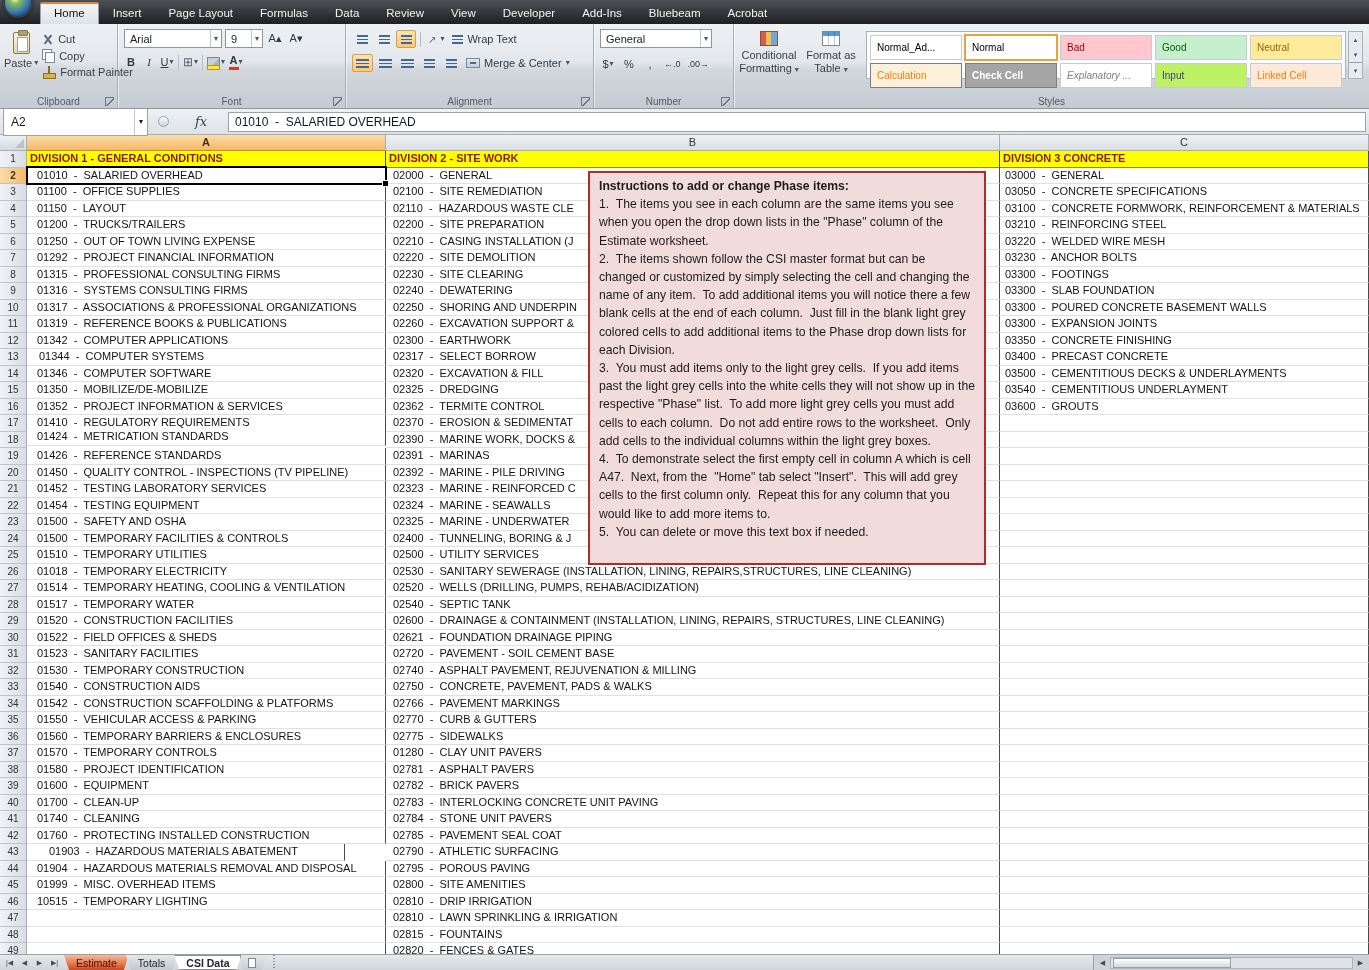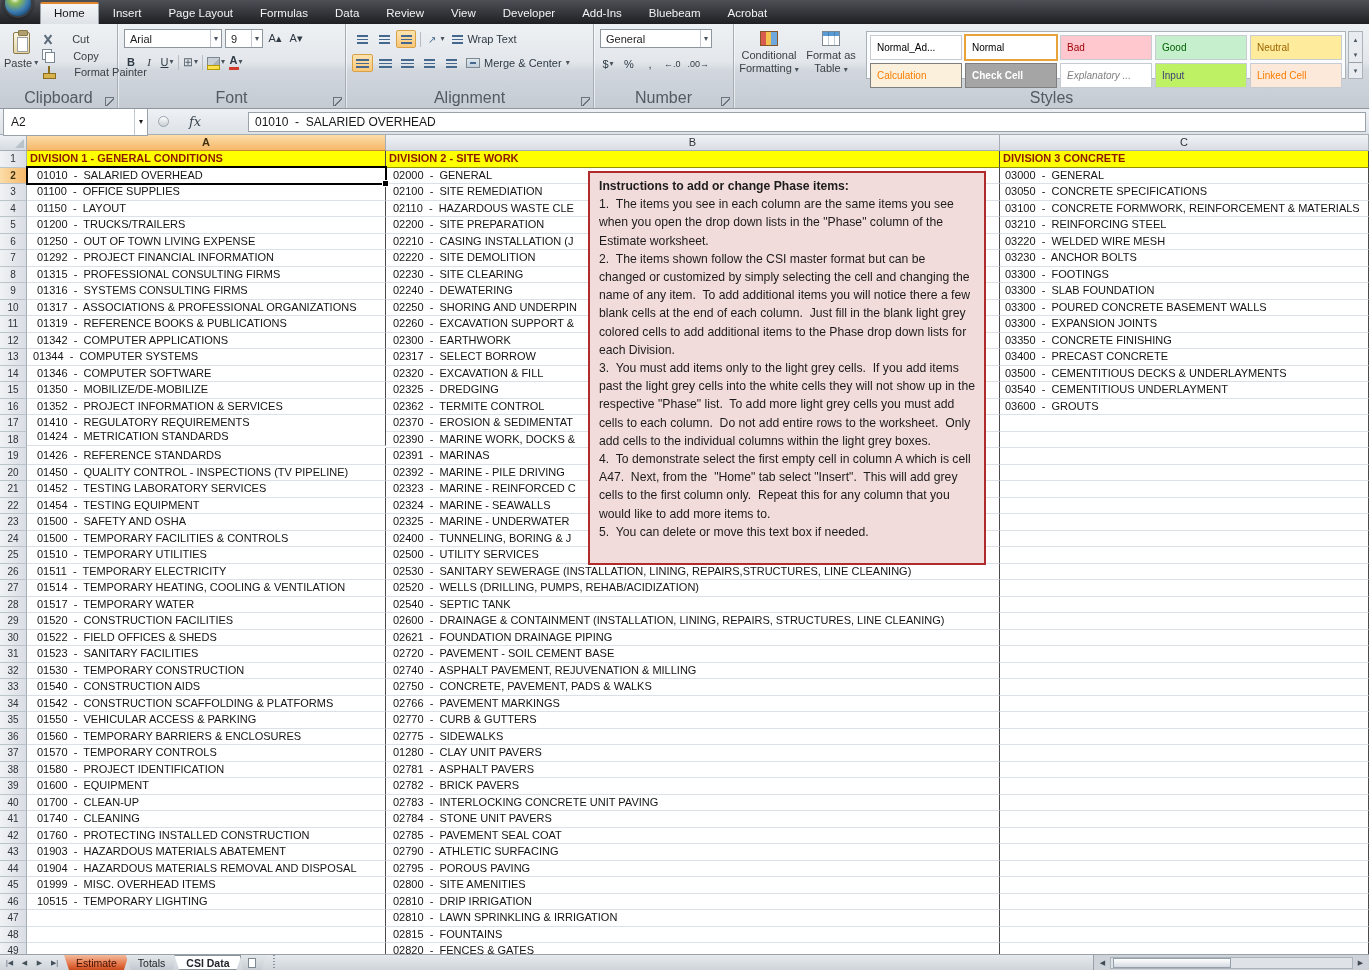--- a/index.html
+++ b/index.html
@@ -20,39 +20,39 @@
   .rtab.active { background:linear-gradient(#f4f6f8,#dde2e7); color:#15171a;
                  border:1px solid #9aa1a8; border-bottom:none; border-top:2px solid #e0862c;
                  border-radius:2px 2px 0 0; padding-top:3px; }
 
   
   .ribbon { position:absolute; top:24px; left:0; right:0; height:85px;
             background:linear-gradient(#eef1f4 0%,#e3e7eb 45%,#d1d7dd 55%,#c5cbd2 100%);
             border-bottom:1px solid #8f969d; display:flex; z-index:15; font-size:11px; color:#3b4045; }
   .rgroup { position:relative; border-right:1px solid #a7aeb5; box-shadow:1px 0 0 rgba(255,255,255,.55);
             padding:3px 4px 14px 4px; height:100%; }
-  .rgroup-label { position:absolute; bottom:1px; left:0; right:0; text-align:center; font-size:16px; color:#535a61; }
+  .rgroup-label { position:absolute; bottom:1px; left:0; right:0; text-align:center; font-size:10px; color:#535a61; }
   .launcher { position:absolute; bottom:2px; right:3px; width:9px; height:9px;
               border-left:1px solid #6d747b; border-top:1px solid #6d747b;
               background:linear-gradient(135deg, transparent 48%, #6d747b 48% 60%, transparent 60%); }
   .dd { font-size:8px; color:#4a545e; line-height:1; }
   .vdiv { width:1px; height:15px; background:#b6bdc4; margin:0 2px; align-self:center; }
 
   
   .g-clip { width:118px; display:flex; }
   .paste-btn { width:44px; display:flex; flex-direction:column; align-items:center; gap:3px; padding-top:5px; }
   .pb-label { display:flex; gap:2px; align-items:center; font-size:11px; }
   .icon-clipboard { width:17px; height:22px; background:linear-gradient(#fdf6e3,#e6d7a6); border:1px solid #8a7a4a;
                     border-radius:2px; position:relative; }
   .icon-clipboard::before { content:""; position:absolute; top:-3px; left:4px; width:8px; height:4px;
                     background:#b0a070; border:1px solid #8a7a4a; border-radius:1px; }
   .icon-clipboard::after { content:""; position:absolute; top:4px; left:3px; width:9px; height:13px;
                     background:#fff; border:1px solid #9aa0a6; }
   .small-btns { display:flex; flex-direction:column; gap:4px; padding:6px 0 0 4px; }
-  .sbtn { display:flex; align-items:center; gap:19px; white-space:nowrap; }
+  .sbtn { display:flex; align-items:center; gap:5px; white-space:nowrap; }
   .icon-scissors { width:11px; height:11px; position:relative; display:inline-block; }
   .icon-scissors::before, .icon-scissors::after { content:""; position:absolute; left:5px; top:0; width:2px; height:11px; background:#5a6b7c; }
   .icon-scissors::before { transform:rotate(38deg); } .icon-scissors::after { transform:rotate(-38deg); }
   .icon-copy { width:12px; height:13px; position:relative; display:inline-block; }
   .icon-copy::before, .icon-copy::after { content:""; position:absolute; width:8px; height:9px; background:#fff; border:1px solid #7a8894; }
   .icon-copy::before { left:0; top:0; } .icon-copy::after { left:3px; top:3px; }
   .icon-brush { width:13px; height:12px; position:relative; display:inline-block; }
   .icon-brush::before { content:""; position:absolute; left:1px; top:7px; width:11px; height:4px; background:#d8b24a; border:1px solid #8a6d20; }
   .icon-brush::after { content:""; position:absolute; left:6px; top:0; width:2px; height:7px; background:#8a6d20; }
 
@@ -111,21 +111,21 @@
   .gal-arrows span { flex:1; display:flex; align-items:center; justify-content:center; font-size:7px; color:#4a545e; }
   .gal-arrows .more { border-top:1px solid #9aa1a8; }
 
   
   .fbar { position:absolute; top:109px; left:0; right:0; height:26px;
           background:linear-gradient(#eef1f4,#dde2e7); border-bottom:1px solid #a6adb5;
           display:flex; align-items:center; padding:2px 3px; z-index:14; }
   .namebox { width:145px; height:28px; background:#fff; border:1px solid #9aa3ac; display:flex;
              align-items:center; padding-left:7px; font-size:12px; color:#16181a; }
   .nb-dd { margin-left:auto; border-left:1px solid #c3c9cf; align-self:stretch; display:flex; align-items:center; padding:0 4px; font-size:8px; }
-  .fx-area { width:100px; display:flex; align-items:center; gap:20px; padding-left:10px; }
+  .fx-area { width:80px; display:flex; align-items:center; gap:26px; padding-left:10px; }
   .fx-circ { width:11px; height:11px; border-radius:50%; background:linear-gradient(#fdfdfd,#c9cfd5); border:1px solid #9aa3ac; }
   .fx-text { font-family:"DejaVu Serif", serif; font-style:italic; font-size:13px; color:#3c4650; }
   .ffield { flex:1; height:20px; background:#fff; border:1px solid #9aa3ac; font-size:12px; color:#16181a;
             padding-left:6px; line-height:18px; white-space:pre; overflow:hidden; }
 
   
   .gridwrap { position:absolute; top:135px; left:0; right:0; bottom:16px; overflow:hidden; background:#fff; }
   .corner { position:absolute; left:0; top:0; width:27px; height:16px;
             background:linear-gradient(#eef1f4,#d5dbe1); border-right:1px solid #a6adb5; border-bottom:1px solid #a6adb5; z-index:2; }
   .corner::after { content:""; position:absolute; right:2px; bottom:2px;
@@ -443,51 +443,51 @@
       <div class="cell" style="left: 27px; top: 49px; width: 359px; height: 16.5px; padding-left: 10px;">01100  -  OFFICE SUPPLIES</div>
       <div class="cell" style="left: 27px; top: 65.5px; width: 359px; height: 16.5px; padding-left: 10px;">01150  -  LAYOUT</div>
       <div class="cell" style="left: 27px; top: 82px; width: 359px; height: 16.5px; padding-left: 10px;">01200  -  TRUCKS/TRAILERS</div>
       <div class="cell" style="left: 27px; top: 98.5px; width: 359px; height: 16.5px; padding-left: 10px;">01250  -  OUT OF TOWN LIVING EXPENSE</div>
       <div class="cell" style="left: 27px; top: 115px; width: 359px; height: 16.5px; padding-left: 10px;">01292  -  PROJECT FINANCIAL INFORMATION</div>
       <div class="cell" style="left: 27px; top: 131.5px; width: 359px; height: 16.5px; padding-left: 10px;">01315  -  PROFESSIONAL CONSULTING FIRMS</div>
       <div class="cell" style="left: 27px; top: 148px; width: 359px; height: 16.5px; padding-left: 10px;">01316  -  SYSTEMS CONSULTING FIRMS</div>
       <div class="cell" style="left: 27px; top: 164.5px; width: 359px; height: 16.5px; padding-left: 10px;">01317  -  ASSOCIATIONS &amp; PROFESSIONAL ORGANIZATIONS</div>
       <div class="cell" style="left: 27px; top: 181px; width: 359px; height: 16.5px; padding-left: 10px;">01319  -  REFERENCE BOOKS &amp; PUBLICATIONS</div>
       <div class="cell" style="left: 27px; top: 197.5px; width: 359px; height: 16.5px; padding-left: 10px;">01342  -  COMPUTER APPLICATIONS</div>
-      <div class="cell" style="left: 27px; top: 214px; width: 359px; height: 16.5px; padding-left: 6px;">01344  -  COMPUTER SYSTEMS</div>
+      <div class="cell" style="left: 27px; top: 214px; width: 359px; height: 16.5px; padding-left: 12px;">01344  -  COMPUTER SYSTEMS</div>
       <div class="cell" style="left: 27px; top: 230.5px; width: 359px; height: 16.5px; padding-left: 10px;">01346  -  COMPUTER SOFTWARE</div>
       <div class="cell" style="left: 27px; top: 247px; width: 359px; height: 16.5px; padding-left: 10px;">01350  -  MOBILIZE/DE-MOBILIZE</div>
       <div class="cell" style="left: 27px; top: 263.5px; width: 359px; height: 16.5px; padding-left: 10px;">01352  -  PROJECT INFORMATION &amp; SERVICES</div>
       <div class="cell" style="left: 27px; top: 280px; width: 359px; height: 16.5px; padding-left: 10px;">01410  -  REGULATORY REQUIREMENTS</div>
       <div class="cell" style="left: 27px; top: 294px; width: 359px; height: 16.5px; padding-left: 10px;">01424  -  METRICATION STANDARDS</div>
       <div class="cell" style="left: 27px; top: 313px; width: 359px; height: 16.5px; padding-left: 10px;">01426  -  REFERENCE STANDARDS</div>
       <div class="cell" style="left: 27px; top: 329.5px; width: 359px; height: 16.5px; padding-left: 10px;">01450  -  QUALITY CONTROL - INSPECTIONS (TV PIPELINE)</div>
       <div class="cell" style="left: 27px; top: 346px; width: 359px; height: 16.5px; padding-left: 10px;">01452  -  TESTING LABORATORY SERVICES</div>
       <div class="cell" style="left: 27px; top: 362.5px; width: 359px; height: 16.5px; padding-left: 10px;">01454  -  TESTING EQUIPMENT</div>
       <div class="cell" style="left: 27px; top: 379px; width: 359px; height: 16.5px; padding-left: 10px;">01500  -  SAFETY AND OSHA</div>
       <div class="cell" style="left: 27px; top: 395.5px; width: 359px; height: 16.5px; padding-left: 10px;">01500  -  TEMPORARY FACILITIES &amp; CONTROLS</div>
       <div class="cell" style="left: 27px; top: 412px; width: 359px; height: 16.5px; padding-left: 10px;">01510  -  TEMPORARY UTILITIES</div>
-      <div class="cell" style="left: 27px; top: 428.5px; width: 359px; height: 16.5px; padding-left: 10px;">01511  -  TEMPORARY ELECTRICITY</div>
+      <div class="cell" style="left: 27px; top: 428.5px; width: 359px; height: 16.5px; padding-left: 10px;">01018  -  TEMPORARY ELECTRICITY</div>
       <div class="cell" style="left: 27px; top: 445px; width: 359px; height: 16.5px; padding-left: 10px;">01514  -  TEMPORARY HEATING, COOLING &amp; VENTILATION</div>
       <div class="cell" style="left: 27px; top: 461.5px; width: 359px; height: 16.5px; padding-left: 10px;">01517  -  TEMPORARY WATER</div>
       <div class="cell" style="left: 27px; top: 478px; width: 359px; height: 16.5px; padding-left: 10px;">01520  -  CONSTRUCTION FACILITIES</div>
       <div class="cell" style="left: 27px; top: 494.5px; width: 359px; height: 16.5px; padding-left: 10px;">01522  -  FIELD OFFICES &amp; SHEDS</div>
       <div class="cell" style="left: 27px; top: 511px; width: 359px; height: 16.5px; padding-left: 10px;">01523  -  SANITARY FACILITIES</div>
       <div class="cell" style="left: 27px; top: 527.5px; width: 359px; height: 16.5px; padding-left: 10px;">01530  -  TEMPORARY CONSTRUCTION</div>
       <div class="cell" style="left: 27px; top: 544px; width: 359px; height: 16.5px; padding-left: 10px;">01540  -  CONSTRUCTION AIDS</div>
       <div class="cell" style="left: 27px; top: 560.5px; width: 359px; height: 16.5px; padding-left: 10px;">01542  -  CONSTRUCTION SCAFFOLDING &amp; PLATFORMS</div>
       <div class="cell" style="left: 27px; top: 577px; width: 359px; height: 16.5px; padding-left: 10px;">01550  -  VEHICULAR ACCESS &amp; PARKING</div>
       <div class="cell" style="left: 27px; top: 593.5px; width: 359px; height: 16.5px; padding-left: 10px;">01560  -  TEMPORARY BARRIERS &amp; ENCLOSURES</div>
       <div class="cell" style="left: 27px; top: 610px; width: 359px; height: 16.5px; padding-left: 10px;">01570  -  TEMPORARY CONTROLS</div>
       <div class="cell" style="left: 27px; top: 626.5px; width: 359px; height: 16.5px; padding-left: 10px;">01580  -  PROJECT IDENTIFICATION</div>
       <div class="cell" style="left: 27px; top: 643px; width: 359px; height: 16.5px; padding-left: 10px;">01600  -  EQUIPMENT</div>
       <div class="cell" style="left: 27px; top: 659.5px; width: 359px; height: 16.5px; padding-left: 10px;">01700  -  CLEAN-UP</div>
       <div class="cell" style="left: 27px; top: 676px; width: 359px; height: 16.5px; padding-left: 10px;">01740  -  CLEANING</div>
       <div class="cell" style="left: 27px; top: 692.5px; width: 359px; height: 16.5px; padding-left: 10px;">01760  -  PROTECTING INSTALLED CONSTRUCTION</div>
-      <div class="cell" style="left: 27px; top: 709px; width: 359px; height: 16.5px; padding-left: 10px;">01903  -  HAZARDOUS MATERIALS ABATEMENT</div>
+      <div class="cell" style="left: 27px; top: 709px; width: 318px; height: 16.5px; padding-left: 22px;">01903  -  HAZARDOUS MATERIALS ABATEMENT</div>
       <div class="cell" style="left: 27px; top: 725.5px; width: 359px; height: 16.5px; padding-left: 10px;">01904  -  HAZARDOUS MATERIALS REMOVAL AND DISPOSAL</div>
       <div class="cell" style="left: 27px; top: 742px; width: 359px; height: 16.5px; padding-left: 10px;">01999  -  MISC. OVERHEAD ITEMS</div>
       <div class="cell" style="left: 27px; top: 758.5px; width: 359px; height: 16.5px; padding-left: 10px;">10515  -  TEMPORARY LIGHTING</div>
       <div class="cell" style="left: 27px; top: 775px; width: 359px; height: 16.5px; padding-left: 10px;"></div>
       <div class="cell" style="left: 27px; top: 791.5px; width: 359px; height: 16.5px; padding-left: 10px;"></div>
       <div class="cell" style="left: 27px; top: 808px; width: 359px; height: 16.5px; padding-left: 10px;"></div>
       <div class="cell div-hdr" style="left: 386px; top: 16px; width: 614px; height: 16.5px; padding-left: 3px; color: rgb(140, 26, 0);">DIVISION 2 - SITE WORK</div>
       <div class="cell" style="left: 386px; top: 32.5px; width: 614px; height: 16.5px; padding-left: 7px;">02000  -  GENERAL</div>
       <div class="cell" style="left: 386px; top: 49px; width: 614px; height: 16.5px; padding-left: 7px;">02100  -  SITE REMEDIATION</div>
       <div class="cell" style="left: 386px; top: 65.5px; width: 614px; height: 16.5px; padding-left: 7px;">02110  -  HAZARDOUS WASTE CLE</div>

